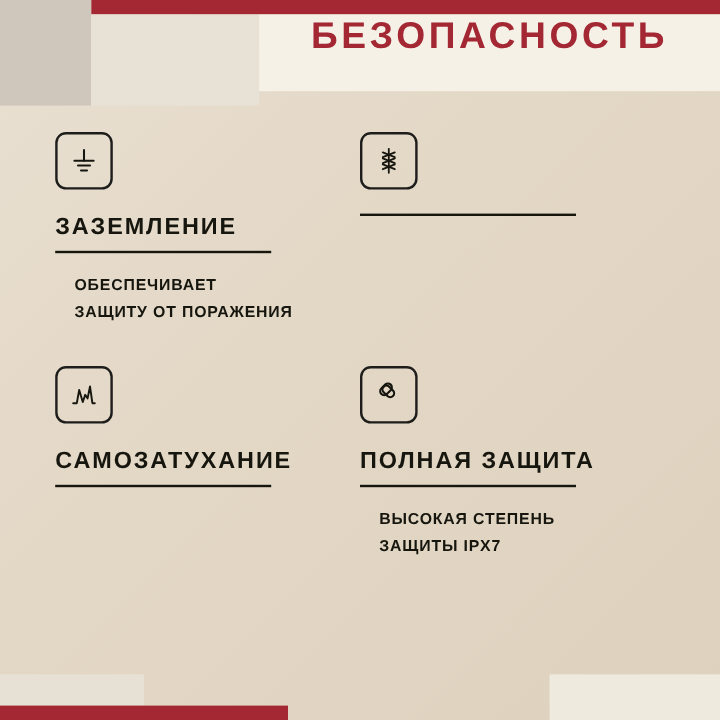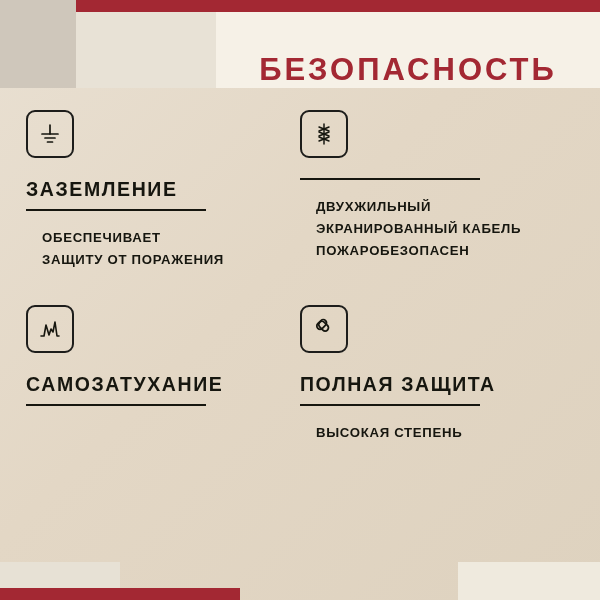--- a/index.html
+++ b/index.html
@@ -43,24 +43,24 @@
     left: 76px;
     width: 140px;
     height: 76px;
     background: #e8e2d6;
   }
   .panel-title {
     position: absolute;
     top: 12px;
     left: 216px;
     right: 0;
-    height: 76px;
+    height: 64px;
     background: #f6f1e7;
     display: flex;
-    align-items: flex-end;
+    align-items: flex-start;
     justify-content: center;
   }
   .panel-title h1 {
     margin: 0;
     font-size: 31px;
     font-weight: bold;
     letter-spacing: 3px;
     color: #a32833;
     text-transform: uppercase;
   }
@@ -93,21 +93,21 @@
   .grid {
     position: absolute;
     top: 110px;
     left: 0;
     width: 600px;
     display: grid;
     grid-template-columns: 1fr 1fr;
     grid-template-rows: auto auto;
     row-gap: 18px;
     column-gap: 0px;
-    padding: 0 26px;
+    padding: 0 46px;
     box-sizing: border-box;
   }
   .cell {
     padding-right: 18px;
   }
   .icon-box {
     width: 44px;
     height: 44px;
     border: 2px solid #1d1d1b;
     border-radius: 9px;
@@ -182,25 +182,20 @@
           <line x1="13" y1="3" x2="13" y2="23"></line>
           <line x1="8" y1="6" x2="18" y2="10"></line>
           <line x1="18" y1="6" x2="8" y2="10"></line>
           <line x1="8" y1="11" x2="18" y2="15"></line>
           <line x1="18" y1="11" x2="8" y2="15"></line>
           <line x1="8" y1="16" x2="18" y2="20"></line>
           <line x1="18" y1="16" x2="8" y2="20"></line>
         </svg>
       </div>
       <div class="rule"></div>
-      <p class="cell-desc">
-        <span>ДВУХЖИЛЬНЫЙ</span>
-        <span>ЭКРАНИРОВАННЫЙ КАБЕЛЬ</span>
-        <span>ПОЖАРОБЕЗОПАСЕН</span>
-      </p>
     </div>
 
     <div class="cell">
       <div class="icon-box">
         <svg width="26" height="26" viewBox="0 0 26 26" fill="none" stroke="#16160f" stroke-width="1.6" stroke-linecap="round" stroke-linejoin="round">
           <polyline points="4,20 7,20 9,9 12,19 14,13 16,16 18,6 20,20 22,20"></polyline>
         </svg>
       </div>
       <p class="cell-title">САМОЗАТУХАНИЕ</p>
       <div class="rule"></div>
@@ -210,20 +205,21 @@
       <div class="icon-box">
         <svg width="26" height="26" viewBox="0 0 26 26" fill="none" stroke="#16160f" stroke-width="1.8" stroke-linecap="round">
           <rect x="4.5" y="10" width="11" height="6.5" rx="3.25" transform="rotate(-45 4.5 10)"></rect>
           <rect x="11" y="4" width="11" height="6.5" rx="3.25" transform="rotate(45 11 4)"></rect>
         </svg>
       </div>
       <p class="cell-title">ПОЛНАЯ ЗАЩИТА</p>
       <div class="rule"></div>
       <p class="cell-desc">
         <span>ВЫСОКАЯ СТЕПЕНЬ</span>
+        <span>ЗАЩИТЫ IPX7</span>
       </p>
     </div>
 
   </div>
 
   <div class="block-bottom-left"></div>
   <div class="bar-bottom-red"></div>
   <div class="block-bottom-right"></div>
 
 </div>

